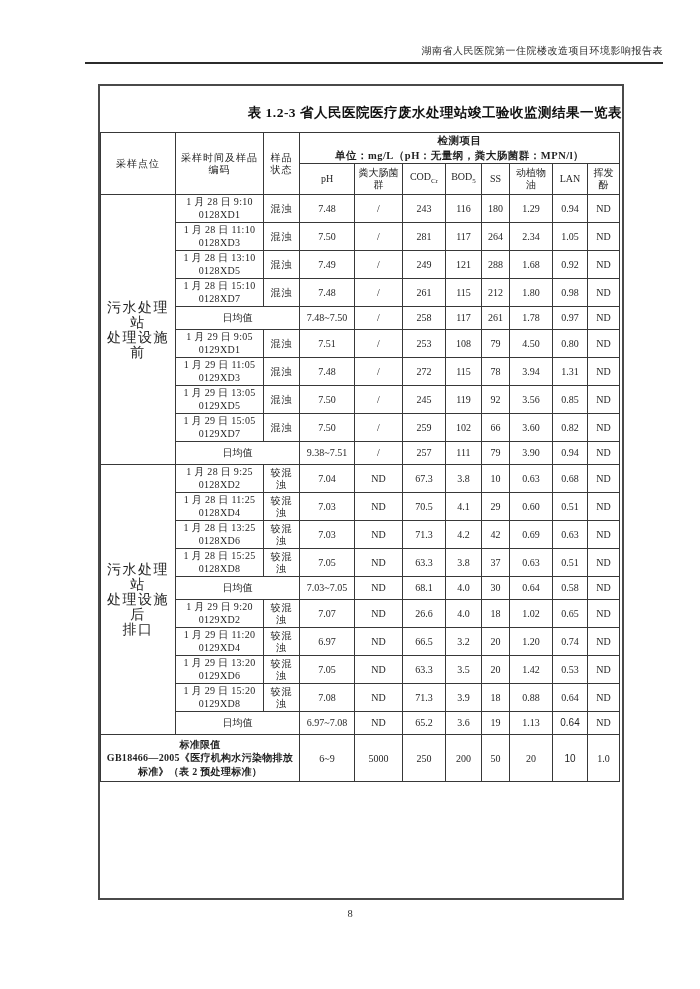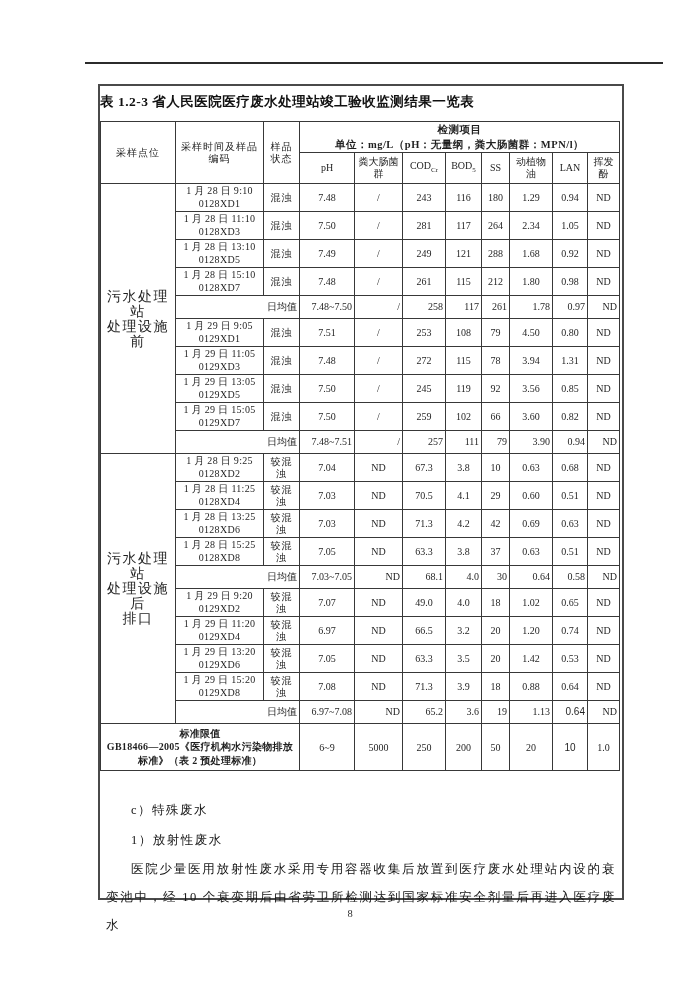--- a/index.html
+++ b/index.html
@@ -14,38 +14,38 @@
     font-size:10px;letter-spacing:0.5px;color:#2b2b2b;white-space:nowrap;
   }
   .header-rule{
     position:absolute;top:62px;left:85px;width:578px;height:2px;background:#2b2b2b;
   }
   .content-box{
     position:absolute;left:98px;top:84px;width:526px;height:816px;
     border:2px solid #4a4a4a;box-sizing:border-box;background:#fff;
   }
   .table-title{
-    margin-top:7px;text-align:left;font-weight:bold;
+    margin-top:18px;text-align:right;font-weight:bold;
     font-size:13.5px;letter-spacing:0.5px;color:#111;
   }
   table.monitor-table{
     border-collapse:collapse;table-layout:fixed;width:519px;
     margin-top:10px;margin-left:0;
   }
   .monitor-table th,.monitor-table td{
     border:1px solid #383838;text-align:center;vertical-align:middle;
     font-size:10px;font-weight:normal;padding:0 2px;line-height:12px;
     overflow:hidden;word-break:break-all;
   }
   .detect-h div{line-height:15px;font-size:10.5px;letter-spacing:0.5px;font-weight:bold;}
   tr.params-row th{height:30px;line-height:12px;font-size:10px;}
   .point-h,.time-h,.state-h{font-size:10px;line-height:14px;letter-spacing:1px;}
   sub{font-size:7px;vertical-align:sub;}
   tr.sample-row td{height:27px;}
-  tr.average-row td{height:22px;text-align:right;}
+  tr.average-row td{height:22px;}
   tr.standard-row td{height:46px;line-height:13px;}
   td.point-cell{font-size:14px;letter-spacing:1.5px;line-height:15px;}
   td.time-cell div{line-height:12.5px;letter-spacing:0.3px;}
   td.state-cell{padding:0 5px;line-height:12px;letter-spacing:1px;margin-top:26px;}
   td.std-label div{line-height:13.5px;letter-spacing:0.3px;font-weight:bold;}
   .sans{font-family:"Liberation Sans","DejaVu Sans",sans-serif;font-size:10.5px;}
   .notes{margin-top:24px;padding:0 6px;font-size:12.5px;color:#161616;}
   .note-heading{text-indent:2em;line-height:30px;letter-spacing:1.5px;}
   .note-paragraph{
     text-indent:2em;text-align:justify;line-height:28px;letter-spacing:1.6px;
@@ -53,20 +53,21 @@
   .page-number{
     position:absolute;top:908px;left:0;width:700px;text-align:center;
     font-size:10.5px;color:#2b2b2b;
   }
 </style>
 </head>
 <body>
 
 <div class="page">
 
+  <div class="running-header">湖南省人民医院第一住院楼改造项目环境影响报告表</div>
   <div class="header-rule"></div>
 
   <div class="content-box">
 
     <div class="table-title">表 1.2-3 省人民医院医疗废水处理站竣工验收监测结果一览表</div>
 
     <table class="monitor-table">
       <colgroup>
         <col style="width:75px">
           <col style="width:88px">
@@ -232,21 +233,21 @@
             <td class="value-cell">/</td>
             <td class="value-cell">259</td>
             <td class="value-cell">102</td>
             <td class="value-cell">66</td>
             <td class="value-cell">3.60</td>
             <td class="value-cell">0.82</td>
             <td class="value-cell">ND</td>
           </tr>
           <tr class="average-row">
             <td class="avg-label" colspan="2">日均值</td>
-            <td class="value-cell">7.48~7.51</td>
+            <td class="value-cell">9.38~7.51</td>
             <td class="value-cell">/</td>
             <td class="value-cell">257</td>
             <td class="value-cell">111</td>
             <td class="value-cell">79</td>
             <td class="value-cell">3.90</td>
             <td class="value-cell">0.94</td>
             <td class="value-cell">ND</td>
           </tr>
           <tr class="sample-row">
             <td class="point-cell" rowspan="10">
@@ -325,21 +326,21 @@
             <td class="value-cell">ND</td>
           </tr>
           <tr class="sample-row">
             <td class="time-cell">
               <div>1 月 29 日 9:20</div>
               <div>0129XD2</div>
             </td>
             <td class="state-cell">较混浊</td>
             <td class="value-cell">7.07</td>
             <td class="value-cell">ND</td>
-            <td class="value-cell">49.0</td>
+            <td class="value-cell">26.6</td>
             <td class="value-cell">4.0</td>
             <td class="value-cell">18</td>
             <td class="value-cell">1.02</td>
             <td class="value-cell">0.65</td>
             <td class="value-cell">ND</td>
           </tr>
           <tr class="sample-row">
             <td class="time-cell">
               <div>1 月 29 日 11:20</div>
               <div>0129XD4</div>
@@ -405,21 +406,16 @@
             <td class="value-cell">250</td>
             <td class="value-cell">200</td>
             <td class="value-cell">50</td>
             <td class="value-cell">20</td>
             <td class="value-cell sans">10</td>
             <td class="value-cell">1.0</td>
           </tr>
         </tbody>
     </table>
 
-    <div class="notes">
-      <div class="note-heading">c）特殊废水</div>
-      <div class="note-heading">1）放射性废水</div>
-      <div class="note-paragraph">医院少量医用放射性废水采用专用容器收集后放置到医疗废水处理站内设的衰变池中，经 10 个衰变期后由省劳卫所检测达到国家标准安全剂量后再进入医疗废水</div>
-    </div>
   </div>
 
   <div class="page-number">8</div>
 </div>
 
 </body></html>

